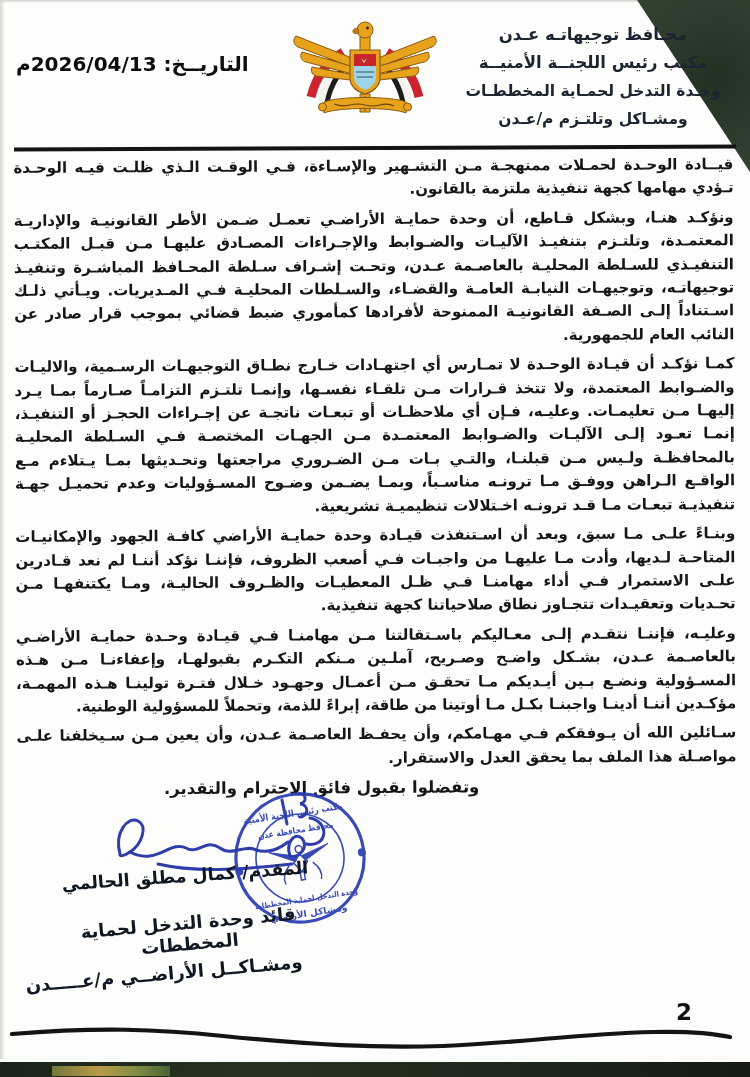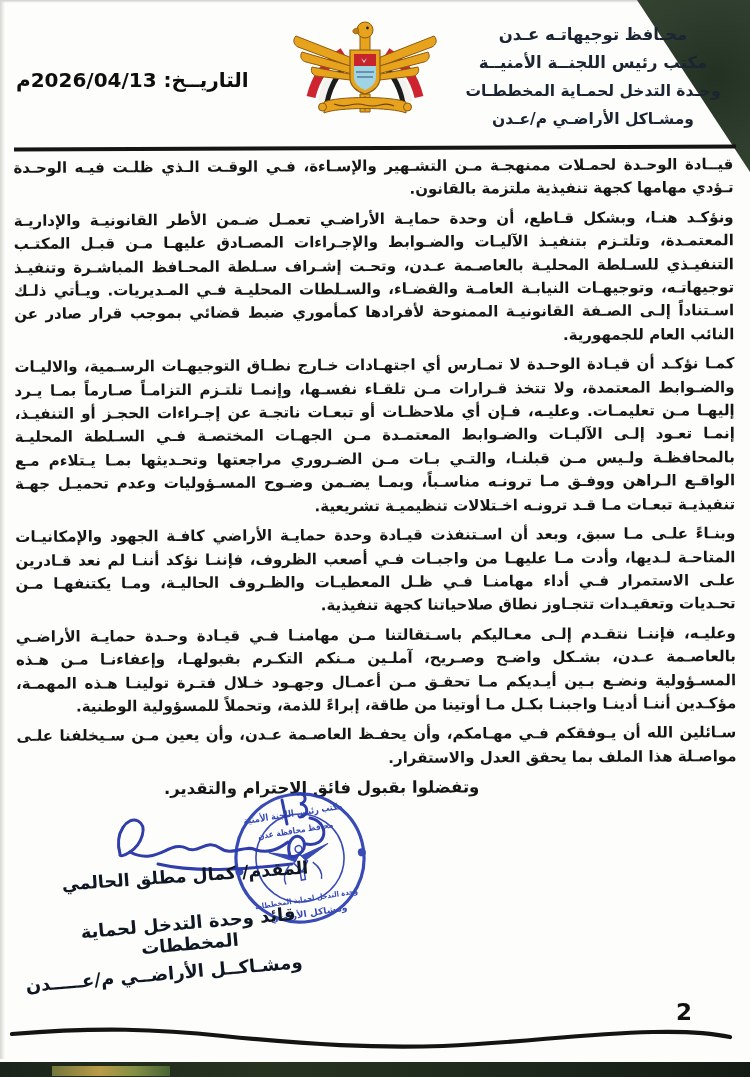--- a/index.html
+++ b/index.html
@@ -23,21 +23,21 @@
     filter:blur(.6px);opacity:.9;}
 
   
   .org{position:absolute;top:21px;right:12px;width:290px;direction:rtl;
     text-align:center;font-weight:bold;color:#1b2430;}
   .org .l{line-height:28px;}
   .org .l1,.org .l2{font-size:16.5px;}
   .org .l3,.org .l4{font-size:15.5px;}
   .emblem{position:absolute;top:16px;left:286px;width:158px;height:110px;}
   .date{position:absolute;top:52px;left:16px;direction:rtl;
-    font-size:20px;font-weight:bold;color:#0e0e0e;margin-top:16px;}
+    font-size:20px;font-weight:bold;color:#0e0e0e;}
   .rule{position:absolute;top:146px;left:14px;width:722px;height:4px;
     background:#151515;transform:rotate(-.25deg);}
 
   
   .bodytext{position:absolute;top:155px;left:15px;width:720px;direction:rtl;
     text-align:justify;font-size:15px;font-weight:bold;color:#161616;
     line-height:23.4px;transform:rotate(-.3deg);}
   .bodytext p{margin:0 0 6px;}
   .closing{margin-top:4px;text-align:center;font-size:16.5px;
     transform:translateX(-55px);}
@@ -66,21 +66,21 @@
 
 <div class="sheet"></div>
 <div class="edge-top"></div>
 <div class="edge-left"></div>
 <div class="corner"></div>
 
 <div class="org">
   <div class="l l1">محـافظ توجيهاتـه عـدن</div>
   <div class="l l2">مكتب رئيس اللجنــة الأمنيــة</div>
   <div class="l l3">وحـدة التدخل لحمـاية المخططـات</div>
-  <div class="l l4">ومشـاكل الأراضـي م/عـدن</div>
+  <div class="l l4">ومشـاكل وتلتـزم م/عـدن</div>
 </div>
 
 <svg class="emblem" viewBox="0 0 158 110">
 
   <path d="M70,40 C52,54 44,68 40,86" stroke="#1c1c1c" stroke-width="7" fill="none"></path>
   <path d="M64,38 C48,50 39,66 35,86" stroke="#f2f2ee" stroke-width="7" fill="none"></path>
   <path d="M57,36 C41,46 30,60 25,81" stroke="#cd2430" stroke-width="9" fill="none"></path>
 
   <path d="M88,40 C106,54 114,68 118,86" stroke="#1c1c1c" stroke-width="7" fill="none"></path>
   <path d="M94,38 C110,50 119,66 123,86" stroke="#f2f2ee" stroke-width="7" fill="none"></path>

